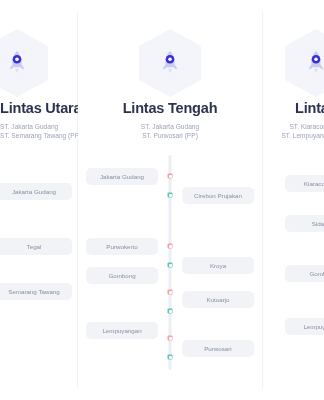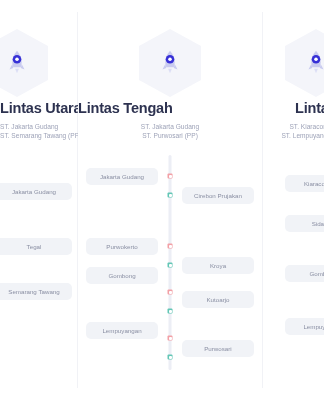--- a/index.html
+++ b/index.html
@@ -30,20 +30,21 @@
   .hexwrap{position:relative;width:74px;height:74px;}
   .hexwrap svg{display:block;}
   .rocket{
     position:absolute;left:50%;top:50%;
     transform:translate(-50%,-50%);
     width:30px;height:30px;
   }
 
   .card-title{
     position:absolute;left:0;right:0;top:100px;
+    text-align:center;
     font-size:14.5px;font-weight:bold;color:#2d3250;
     letter-spacing:-0.2px;
     white-space:nowrap;
   }
   .card.left .card-title{text-align:left;padding-left:44px;}
   .card.right .card-title{text-align:left;padding-left:32px;}
 
   .card-sub{
     position:absolute;left:0;right:0;top:122px;
     text-align:center;

